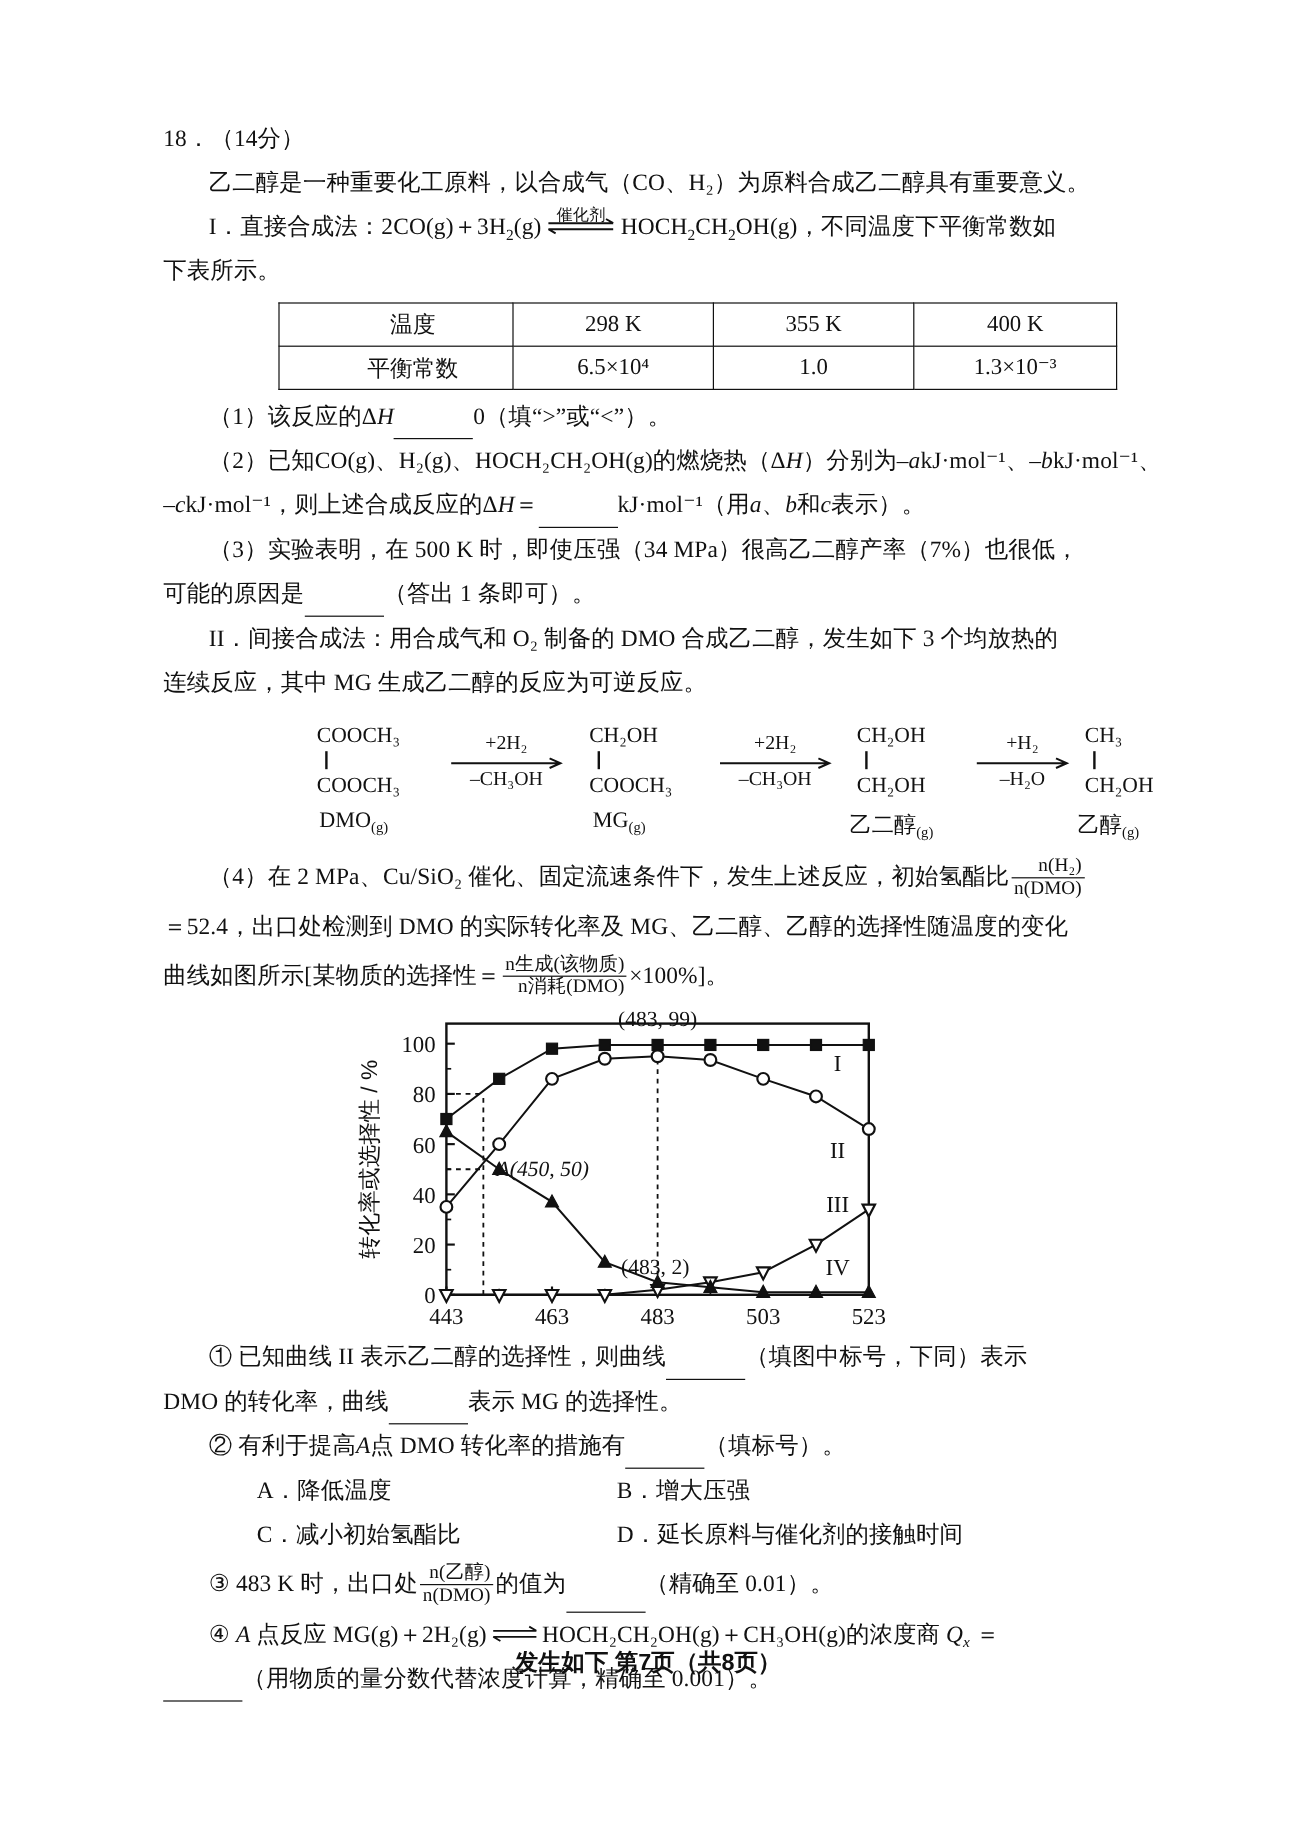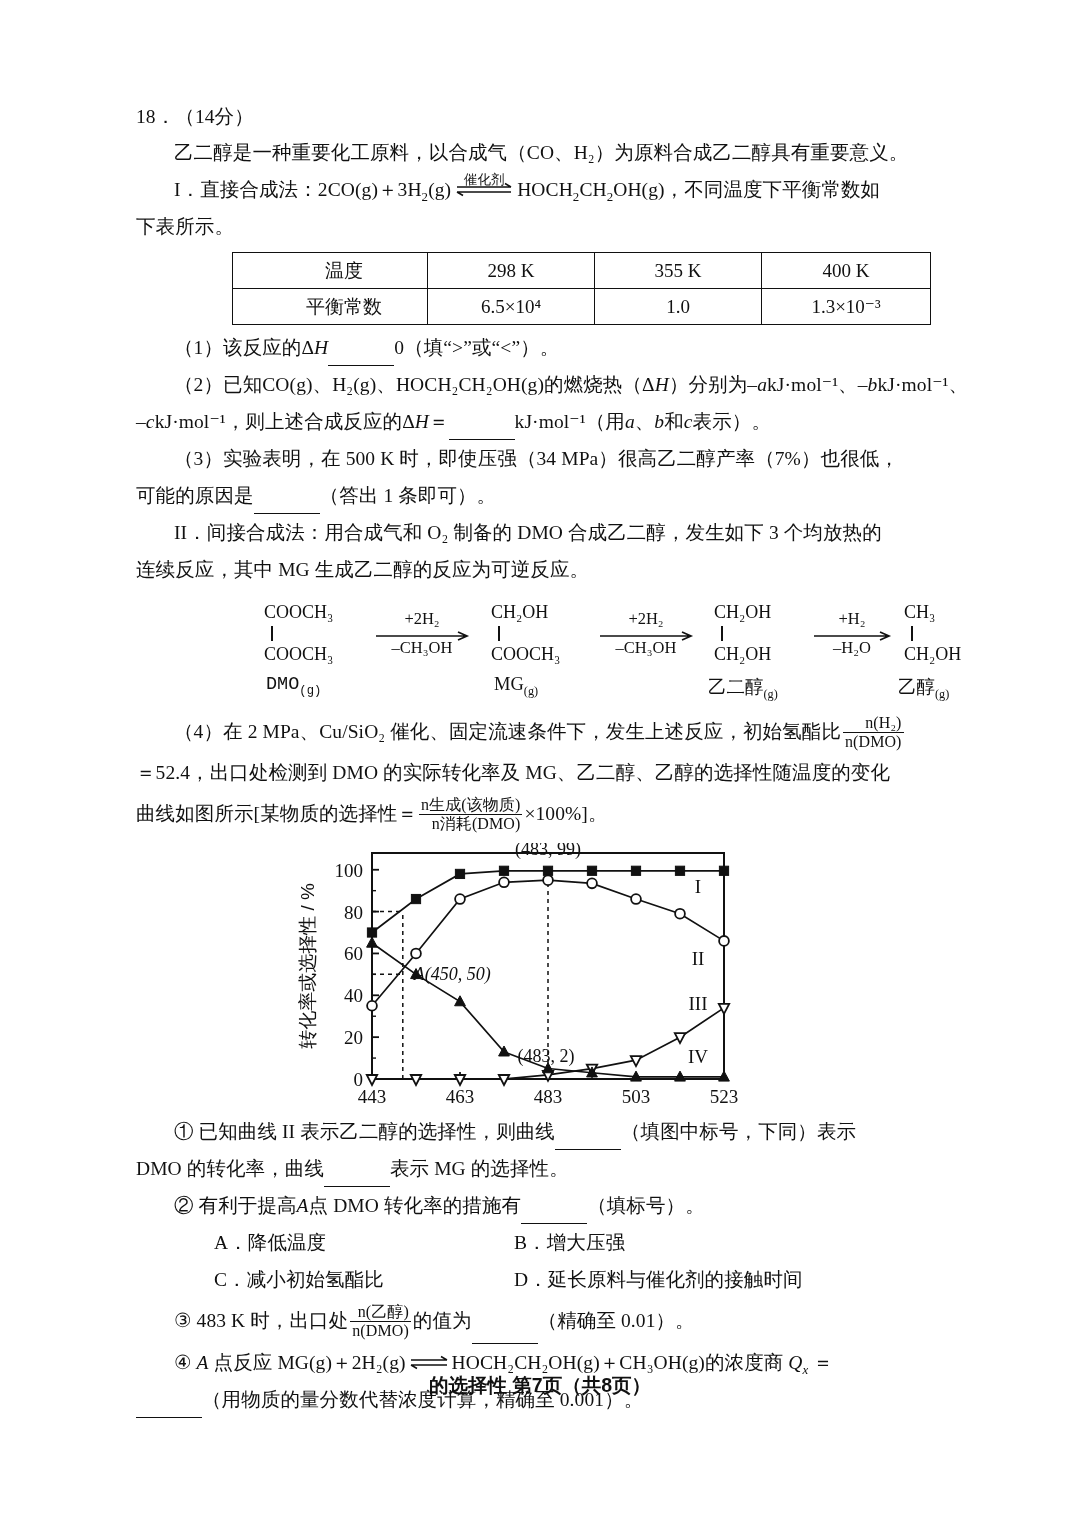--- a/index.html
+++ b/index.html
@@ -198,21 +198,21 @@
   </div>
   <div class="ln">连续反应，其中 MG 生成乙二醇的反应为可逆反应。</div>
 
   <div class="scheme">
 
     <div class="sp struct" style="left:128px; top:0;">
       <span>COOCH₃</span>
       <span class="bondline"></span>
       <span>COOCH₃</span>
     </div>
-    <div class="spname" style="left:130px; top:74px;font-family:Liberation Mono, monospace;">
+    <div class="spname" style="left:130px; top:74px;">
       <span>DMO</span><sub>(g)</sub>
     </div>
 
     <div class="arrgrp" style="left:238px; top:10px;">
       <span class="top">+2H₂</span>
       <span class="ar">
         <svg width="96" height="11" viewBox="0 0 96 11">
             <path d="M2 5 H92 M84 1 L93 5 L84 9" stroke="#111" stroke-width="1.7" fill="none"></path>
           </svg>
       </span>
@@ -393,13 +393,13 @@
         <path d="M39 10 H3 M9 13.5 L3 10" stroke="#111" stroke-width="1.5" fill="none"></path>
       </svg>
     </span><span>HOCH₂CH₂OH(g)＋CH₃OH(g)的浓度商</span> <span class="it">Q</span><sub class="it">x</sub> <span>＝</span>
   </div>
   <div class="ln">
     <span class="fill f-lg"></span><span>（用物质的量分数代替浓度计算，精确至 0.001）。</span>
   </div>
 
 </div>
 
-<div class="footer">的选择性 第7页（共8页）</div>
+<div class="footer">发生如下 第7页（共8页）</div>
 
 </body></html>

